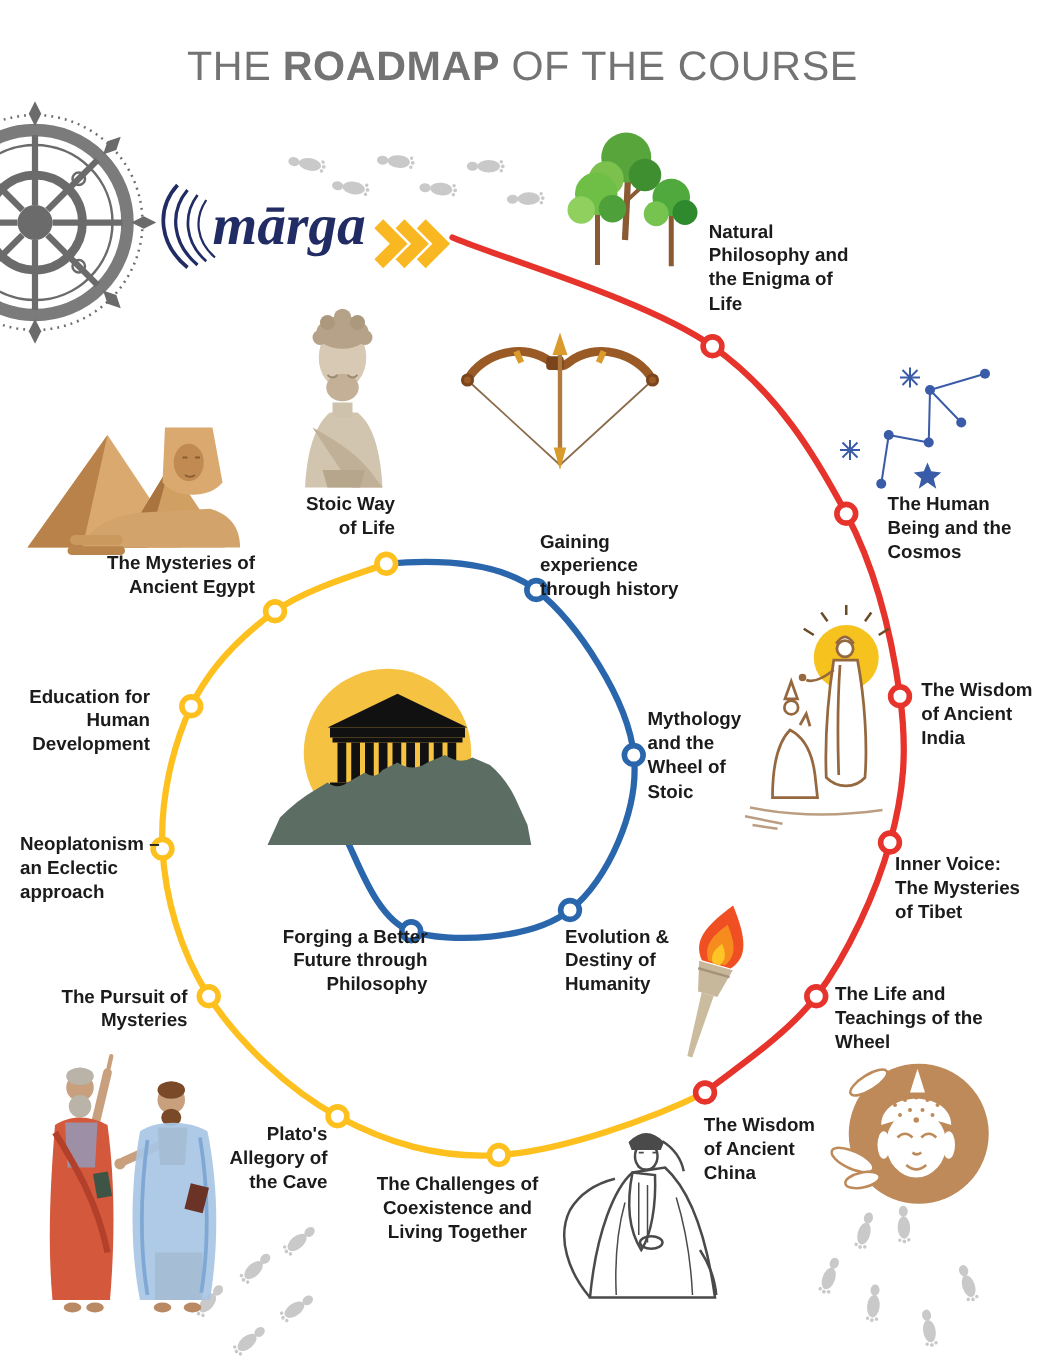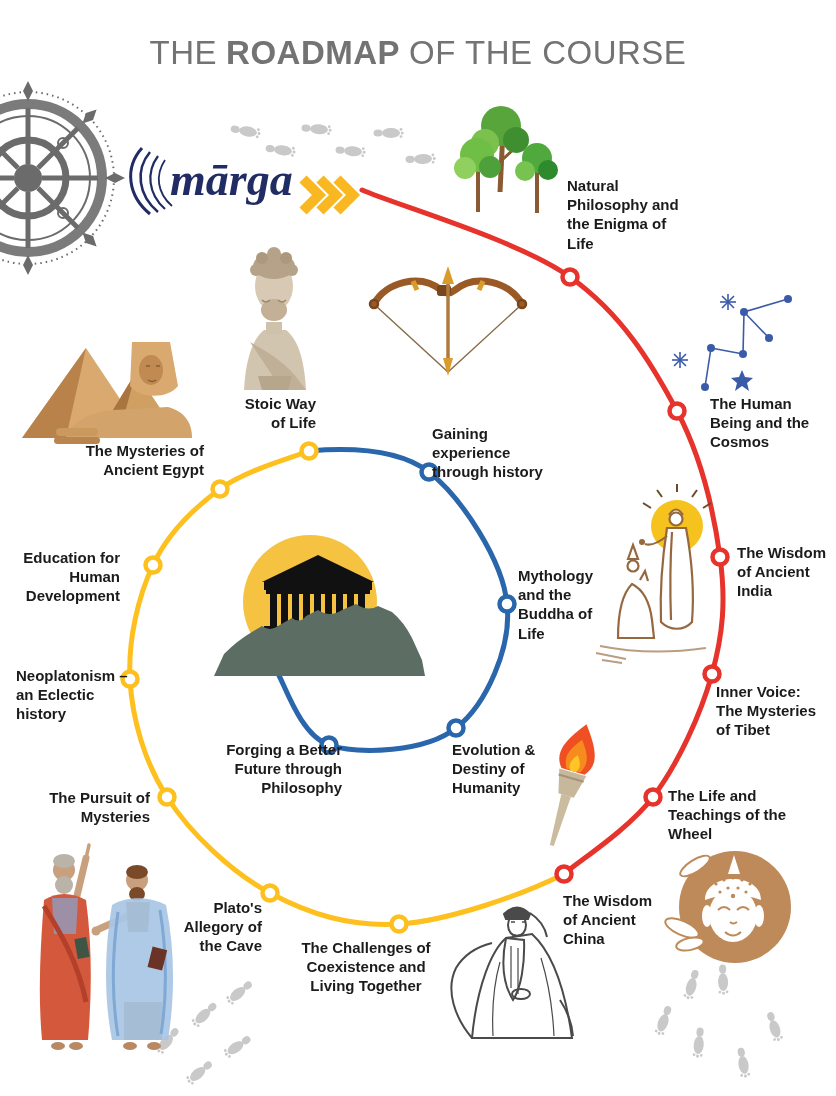--- a/index.html
+++ b/index.html
@@ -371,22 +371,22 @@
 
   <div class="txt l1">The Human Being and the Cosmos</div>
   <div class="txt l0">Natural Philosophy and the Enigma of Life</div>
   <div class="txt l2">The Wisdom of Ancient India</div>
   <div class="txt l3">Inner Voice: The Mysteries of Tibet</div>
   <div class="txt l4">The Life and Teachings of the Wheel</div>
   <div class="txt l5">The Wisdom of Ancient China</div>
   <div class="txt l6 c">The Challenges of Coexistence and Living Together</div>
   <div class="txt l7 r">Plato's Allegory of the Cave</div>
   <div class="txt l8 r">The Pursuit of Mysteries</div>
-  <div class="txt l9">Neoplatonism – an Eclectic history</div>
+  <div class="txt l9">Neoplatonism – an Eclectic approach</div>
   <div class="txt l10 r">Education for Human Development</div>
   <div class="txt l11 r">The Mysteries of Ancient Egypt</div>
   <div class="txt l12 r">Stoic Way of Life</div>
   <div class="txt l13">Gaining experience through history</div>
-  <div class="txt l14">Mythology and the Buddha of Life</div>
+  <div class="txt l14">Mythology and the Wheel of Stoic</div>
   <div class="txt l15">Evolution &amp; Destiny of Humanity</div>
   <div class="txt l16 r">Forging a Better Future through Philosophy</div>
 
 </div>
 
 </body></html>

